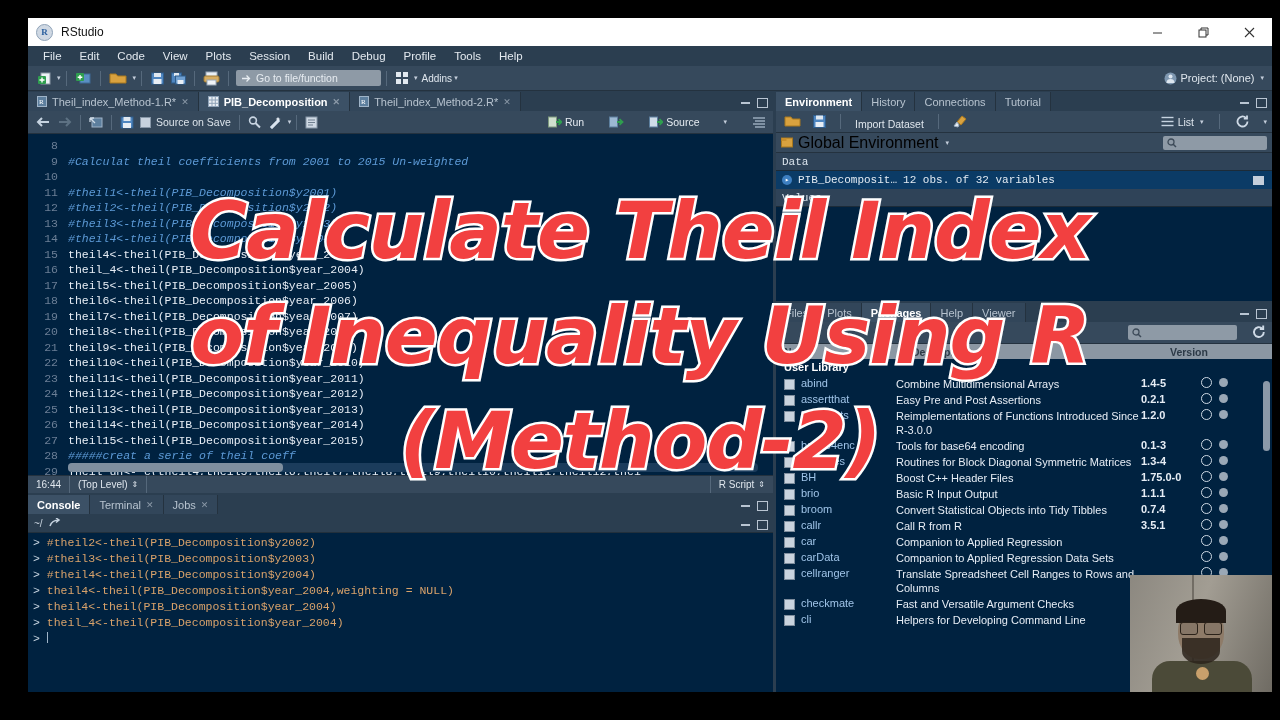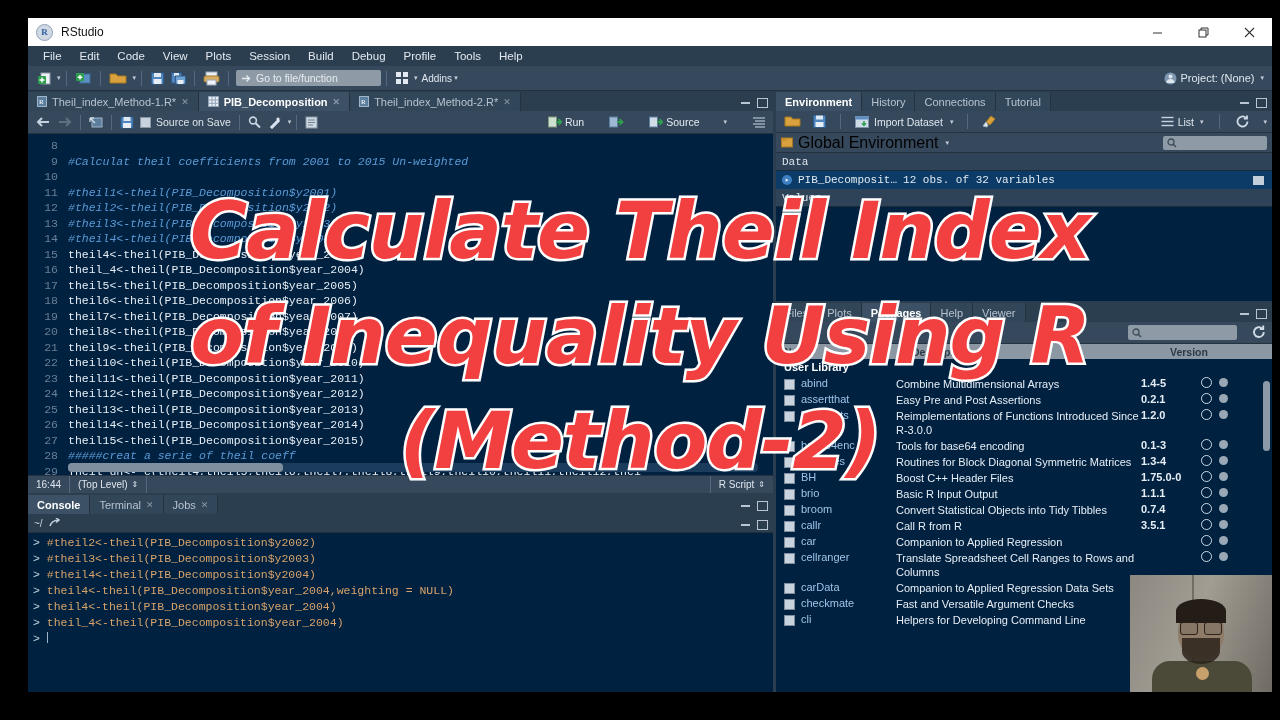--- a/index.html
+++ b/index.html
@@ -472,21 +472,21 @@
               </svg>
           </div>
           <div class="tbtn">
             <svg width="13" height="13" viewBox="0 0 13 13">
                 <rect x="0.5" y="0.5" width="12" height="12" fill="#4f86c0" stroke="#2f5c8a"></rect>
                 <rect x="3" y="0.5" width="7" height="4" fill="#dfe8f1"></rect>
                 <rect x="2.5" y="7" width="8" height="5" fill="#e8eef5"></rect>
               </svg>
           </div>
           <div class="tbsep"></div>
-          <div class="tbtn" style="gap:5px;">
+          <div class="tbtn" style="gap:5px;flex-direction:column;">
             <svg width="14" height="12" viewBox="0 0 14 12">
                 <rect x="0.5" y="0.5" width="13" height="11" fill="#cfdce8" stroke="#7e93a8"></rect>
                 <rect x="0.5" y="0.5" width="13" height="3" fill="#5d8fc4"></rect>
                 <path d="M9 5v4M7 7.3L9 9.4 11 7.3" stroke="#2f9e4f" stroke-width="1.5" fill="none"></path>
               </svg>
             <span class="lbl">Import Dataset</span>
             <span class="caret">▾</span>
           </div>
           <div class="tbsep"></div>
           <div class="tbtn">
@@ -680,32 +680,32 @@
                 <div class="pkgname">car</div>
                 <div class="pkgdesc">Companion to Applied Regression</div>
                 <div class="pkgver"></div>
                 <div class="pkgicons">
                   <div class="globe"></div>
                   <div class="xmark"></div>
                 </div>
               </div>
               <div class="pkgrow">
                 <div class="pkgchk"></div>
+                <div class="pkgname">carData</div>
+                <div class="pkgdesc">Companion to Applied Regression Data Sets</div>
+                <div class="pkgver"></div>
+                <div class="pkgicons">
+                  <div class="globe"></div>
+                  <div class="xmark"></div>
+                </div>
+              </div>
+              <div class="pkgrow">
+                <div class="pkgchk"></div>
                 <div class="pkgname">cellranger</div>
                 <div class="pkgdesc">Translate Spreadsheet Cell Ranges to Rows and Columns</div>
-                <div class="pkgver"></div>
-                <div class="pkgicons">
-                  <div class="globe"></div>
-                  <div class="xmark"></div>
-                </div>
-              </div>
-              <div class="pkgrow">
-                <div class="pkgchk"></div>
-                <div class="pkgname">carData</div>
-                <div class="pkgdesc">Companion to Applied Regression Data Sets</div>
                 <div class="pkgver"></div>
                 <div class="pkgicons">
                   <div class="globe"></div>
                   <div class="xmark"></div>
                 </div>
               </div>
               <div class="pkgrow">
                 <div class="pkgchk"></div>
                 <div class="pkgname">checkmate</div>
                 <div class="pkgdesc">Fast and Versatile Argument Checks</div>

